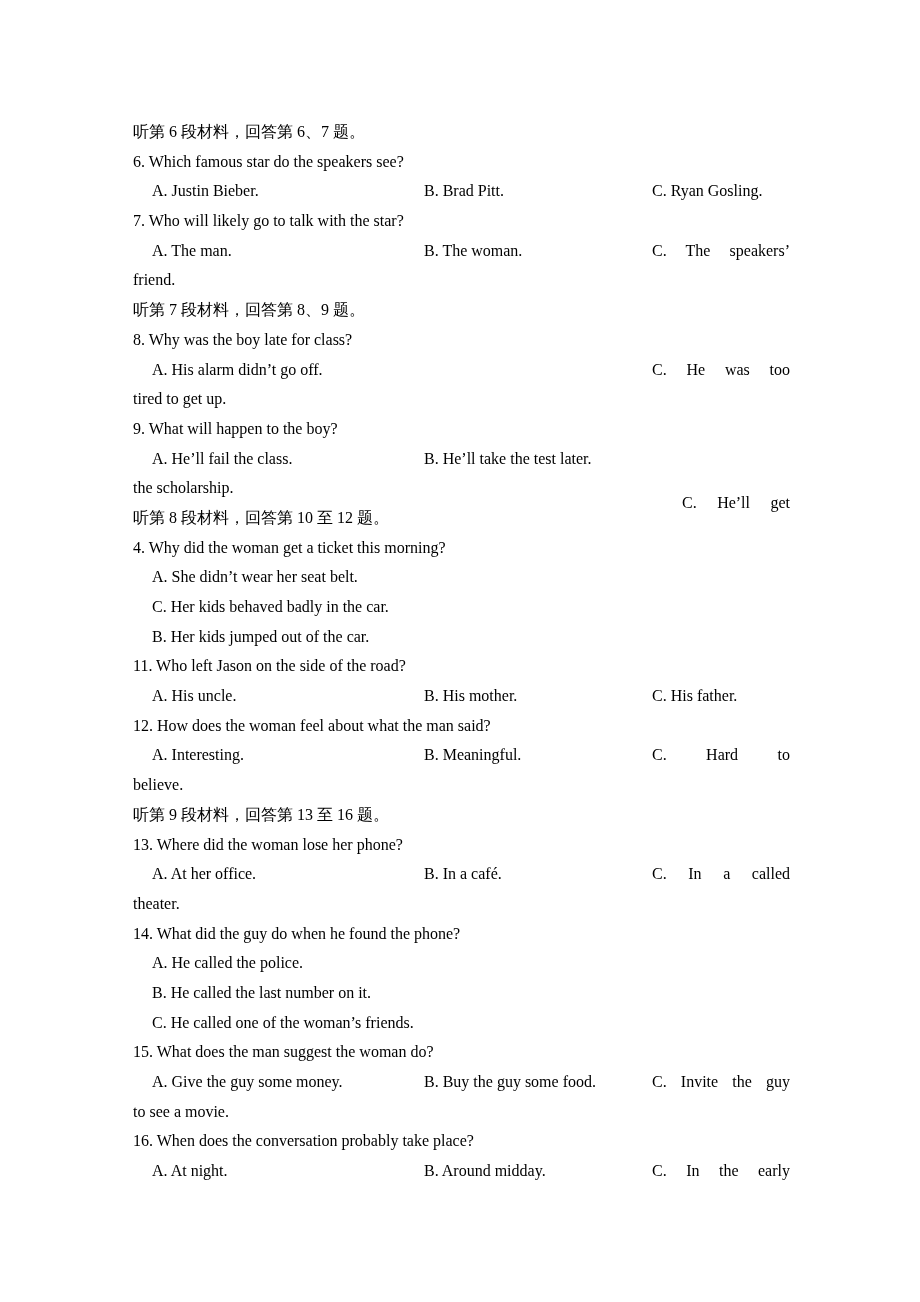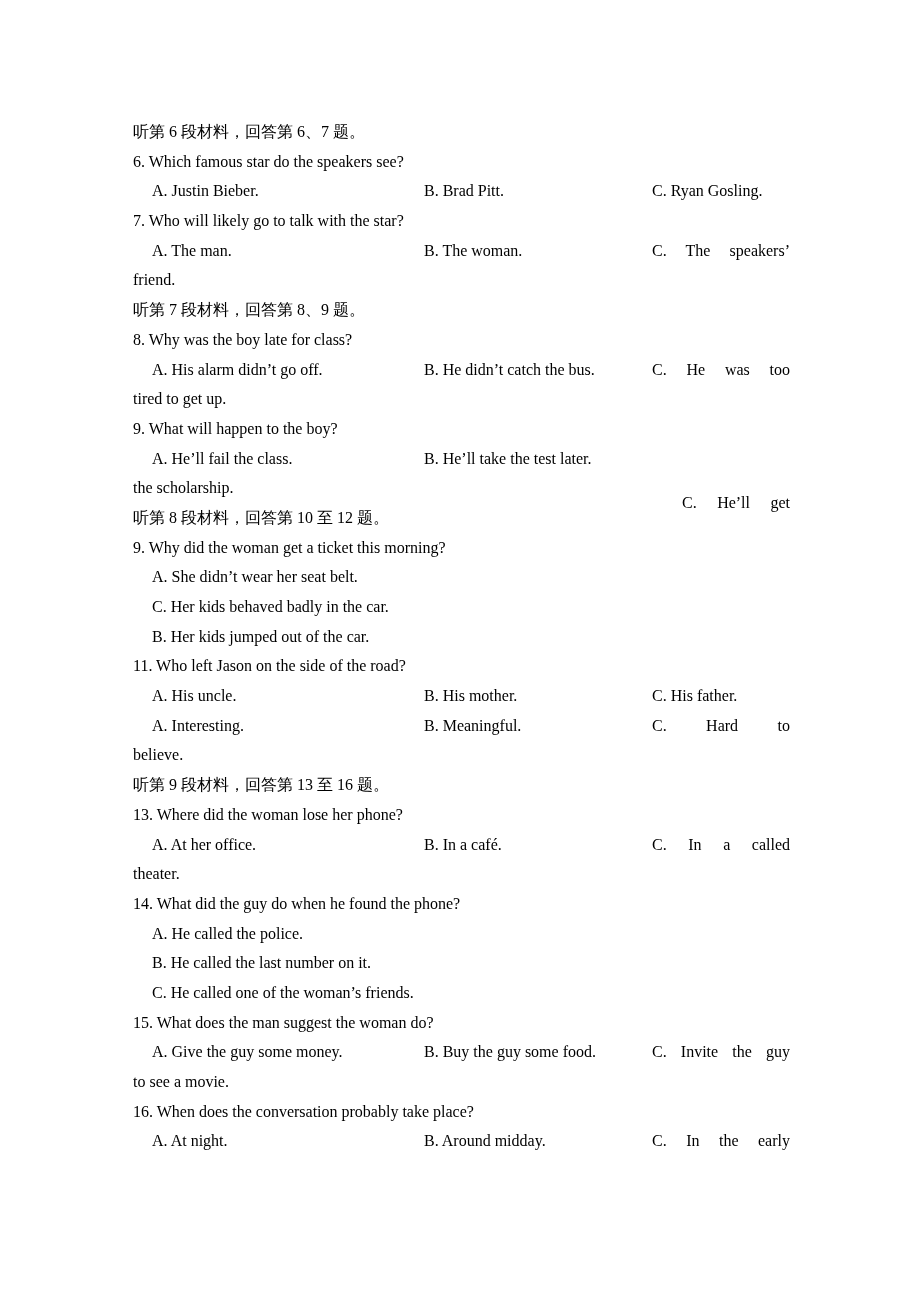--- a/index.html
+++ b/index.html
@@ -40,43 +40,43 @@
     <span class="oa">A. The man.</span>
     <span class="ob">B. The woman.</span>
     <span class="oc just">C. The speakers’</span>
   </div>
   <div class="ln">friend.</div>
 
   <div class="ln">听第 7 段材料，回答第 8、9 题。</div>
   <div class="ln">8. Why was the boy late for class?</div>
   <div class="ln opts">
     <span class="oa">A. His alarm didn’t go off.</span>
-    <span class="ob">B. He didn’t catch the bus.</span>
     <span class="oc just">C. He was too</span>
   </div>
   <div class="ln">tired to get up.</div>
   <div class="ln">9. What will happen to the boy?</div>
   <div class="ln opts">
     <span class="oa">A. He’ll fail the class.</span>
     <span class="ob">B. He’ll take the test later.</span>
     <span class="oc just c9">C. He’ll get</span>
   </div>
   <div class="ln">the scholarship.</div>
 
   <div class="ln">听第 8 段材料，回答第 10 至 12 题。</div>
-  <div class="ln">9. Why did the woman get a ticket this morning?</div>
+  <div class="ln">4. Why did the woman get a ticket this morning?</div>
   <div class="ln ind">A. She didn’t wear her seat belt.</div>
   <div class="ln ind">C. Her kids behaved badly in the car.</div>
   <div class="ln ind">B. Her kids jumped out of the car.</div>
   <div class="ln">11. Who left Jason on the side of the road?</div>
   <div class="ln opts">
     <span class="oa">A. His uncle.</span>
     <span class="ob">B. His mother.</span>
     <span class="oc">C. His father.</span>
   </div>
+  <div class="ln">12. How does the woman feel about what the man said?</div>
   <div class="ln opts">
     <span class="oa">A. Interesting.</span>
     <span class="ob">B. Meaningful.</span>
     <span class="oc just">C. Hard to</span>
   </div>
   <div class="ln">believe.</div>
 
   <div class="ln">听第 9 段材料，回答第 13 至 16 题。</div>
   <div class="ln">13. Where did the woman lose her phone?</div>
   <div class="ln opts">

